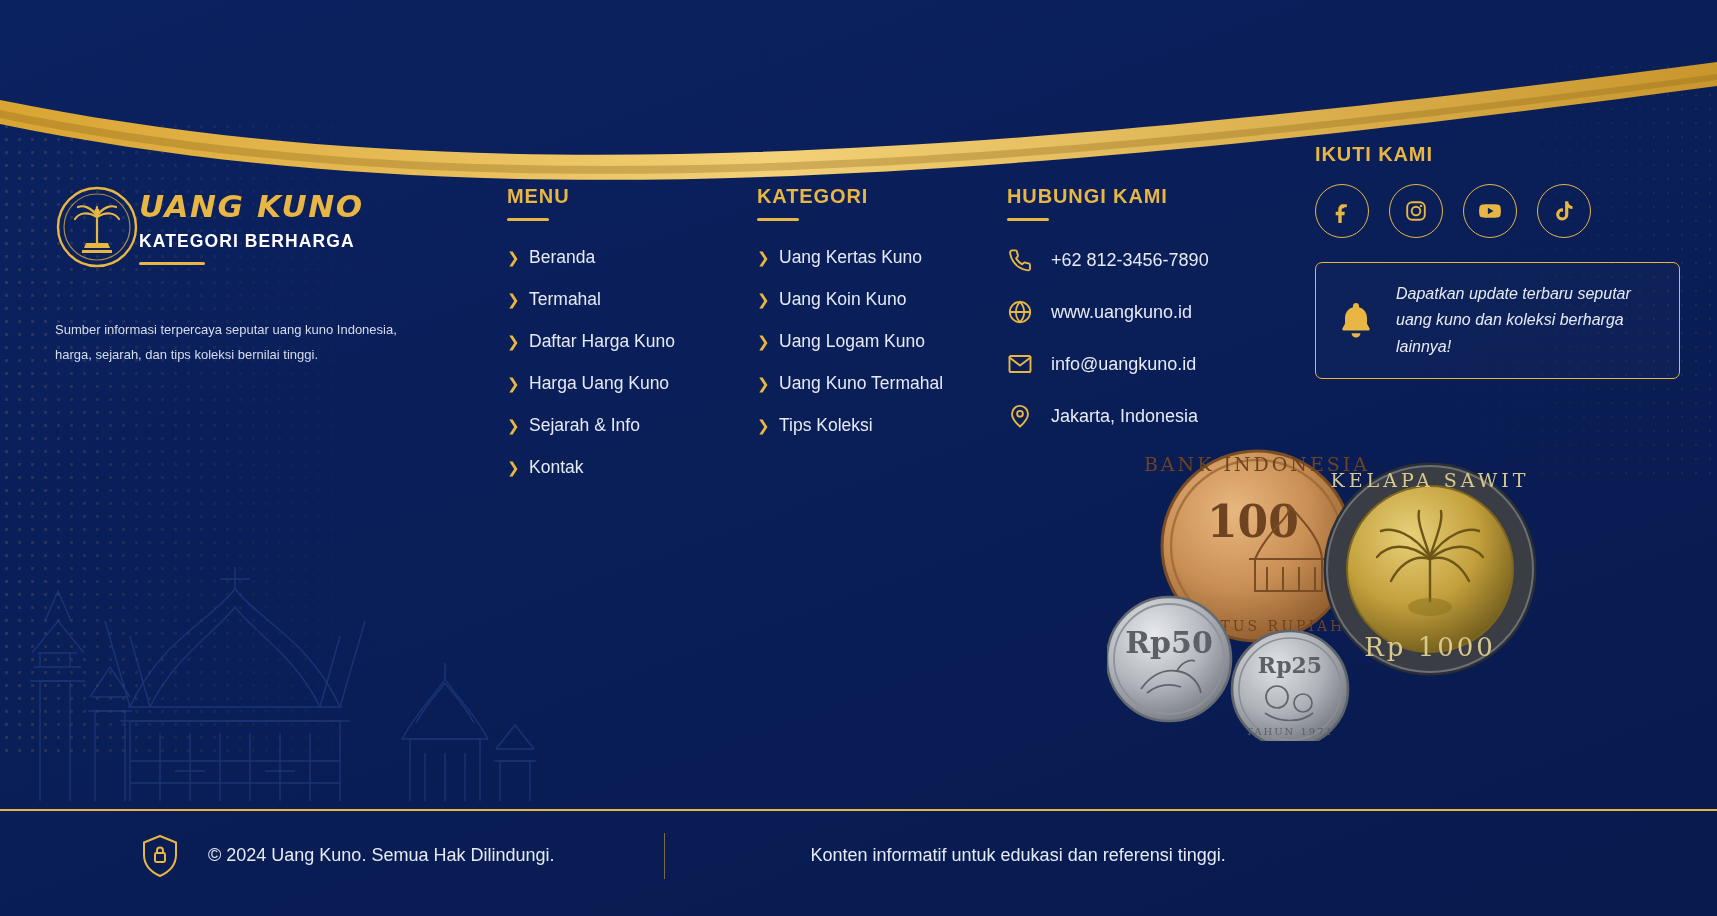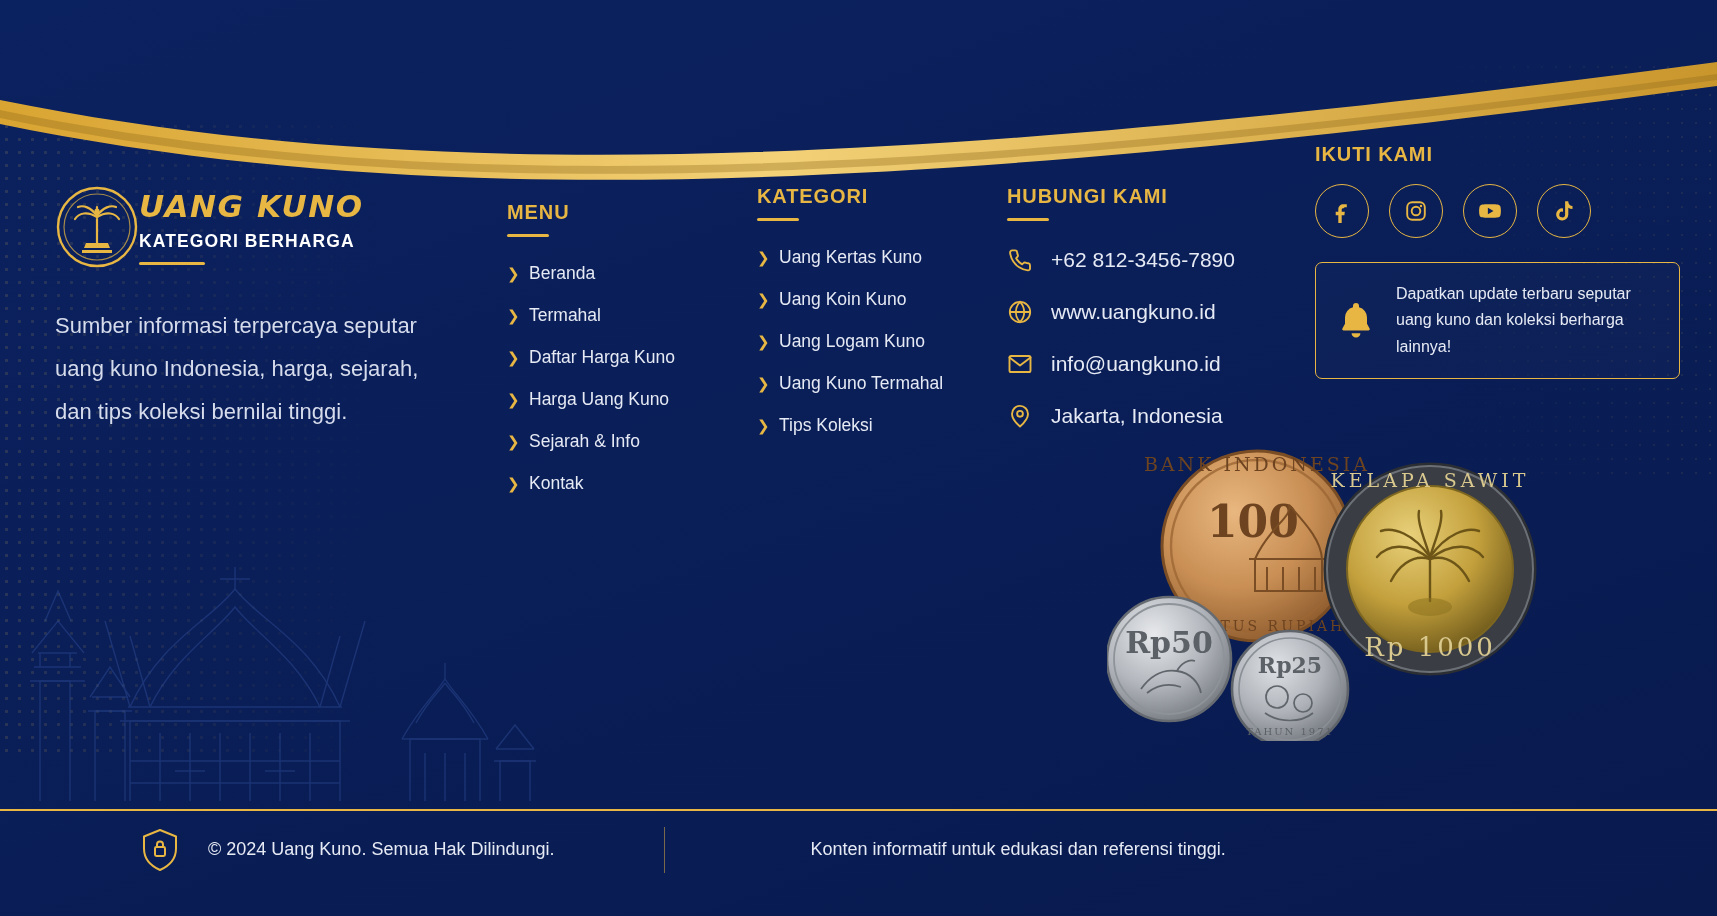--- a/index.html
+++ b/index.html
@@ -69,33 +69,33 @@
   }
   .brand-sub {
     margin-top: 9px;
     font-size: 17.5px;
     font-weight: bold;
     letter-spacing: 1.1px;
     color: #ffffff;
   }
   .brand-rule { margin-top: 10px; width: 66px; height: 3px; background: #e7b643; border-radius: 2px; }
   .brand-desc {
-    margin-top: 36px;
-    font-size: 22px;
+    margin-top: 48px;
+    font-size: 13px;
     line-height: 1.95;
     color: #d6dcec;
     max-width: 370px;
   }
 
   
   .vdiv { width: 1px; align-self: stretch; background: rgba(231,182,67,0.45); min-height: 350px; margin-top: 4px; }
 
   
   .col { padding-left: 32px; padding-right: 10px; }
-  .col-menu { width: 250px; flex: 0 0 250px; margin-top: 16px; }
+  .col-menu { width: 250px; flex: 0 0 250px; }
   .col-kat  { width: 250px; flex: 0 0 250px; }
   .col-kontak { width: 300px; flex: 0 0 300px; }
   .col-title {
     font-size: 20px;
     font-weight: bold;
     letter-spacing: 0.9px;
     color: #e7b643;
   }
   .col-rule { margin-top: 10px; width: 42px; height: 3px; background: #e7b643; border-radius: 2px; }
   .links { margin-top: 26px; }
@@ -106,21 +106,21 @@
     margin-bottom: 21px;
     cursor: pointer;
   }
   .chev { color: #e7b643; font-size: 15px; line-height: 1; width: 10px; }
   .link-label { font-size: 17.5px; color: #e6eaf4; }
 
   
   .contacts { margin-top: 26px; }
   .contact-item { display: flex; align-items: center; gap: 18px; margin-bottom: 26px; }
   .contact-icon { width: 26px; height: 26px; flex: 0 0 26px; color: #e7b643; }
-  .contact-text { font-size: 21px; color: #e6eaf4; }
+  .contact-text { font-size: 18px; color: #e6eaf4; }
 
   
   .col-social { flex: 1 1 auto; padding-left: 40px; position: relative; }
   .social-title {
     font-size: 20px; font-weight: bold; letter-spacing: 0.9px; color: #e7b643;
     margin-top: -42px;
   }
   .social-row { margin-top: 18px; display: flex; gap: 20px; }
   .social-btn {
     width: 54px; height: 54px; border-radius: 50%;
@@ -131,31 +131,32 @@
   .newsletter {
     margin-top: 24px;
     width: 365px;
     border: 1.6px solid #e7b643;
     border-radius: 7px;
     padding: 18px 20px;
     display: flex;
     align-items: center;
     gap: 20px;
     background: rgba(255,255,255,0.02);
+    font-style: italic;
   }
   .bell { width: 40px; height: 44px; flex: 0 0 40px; color: #e7b643; }
   .newsletter-text { font-size: 16px; line-height: 1.65; color: #e6eaf4; }
 
   
   .coins { position: absolute; right: 150px; bottom: 175px; width: 460px; height: 300px; pointer-events: none; }
 
   
   .bottom-rule { position: absolute; left: 0; bottom: 105px; width: 1717px; height: 2px; background: #e7b643; }
   .bottom-bar {
-    position: absolute; left: 0; bottom: 14px; width: 1717px; height: 105px;
+    position: absolute; left: 0; bottom: 8px; width: 1717px; height: 105px;
     display: flex; align-items: center; padding-left: 140px;
   }
   .shield { width: 40px; height: 46px; color: #e7b643; flex: 0 0 40px; }
   .copyright { margin-left: 28px; font-size: 18px; color: #e6eaf4; }
   .bdiv { width: 1px; height: 46px; background: rgba(231,182,67,0.5); margin-left: 110px; }
   .tagline { margin-left: 145px; font-size: 18px; color: #e6eaf4; }
 </style>
 </head>
 <body>
 

